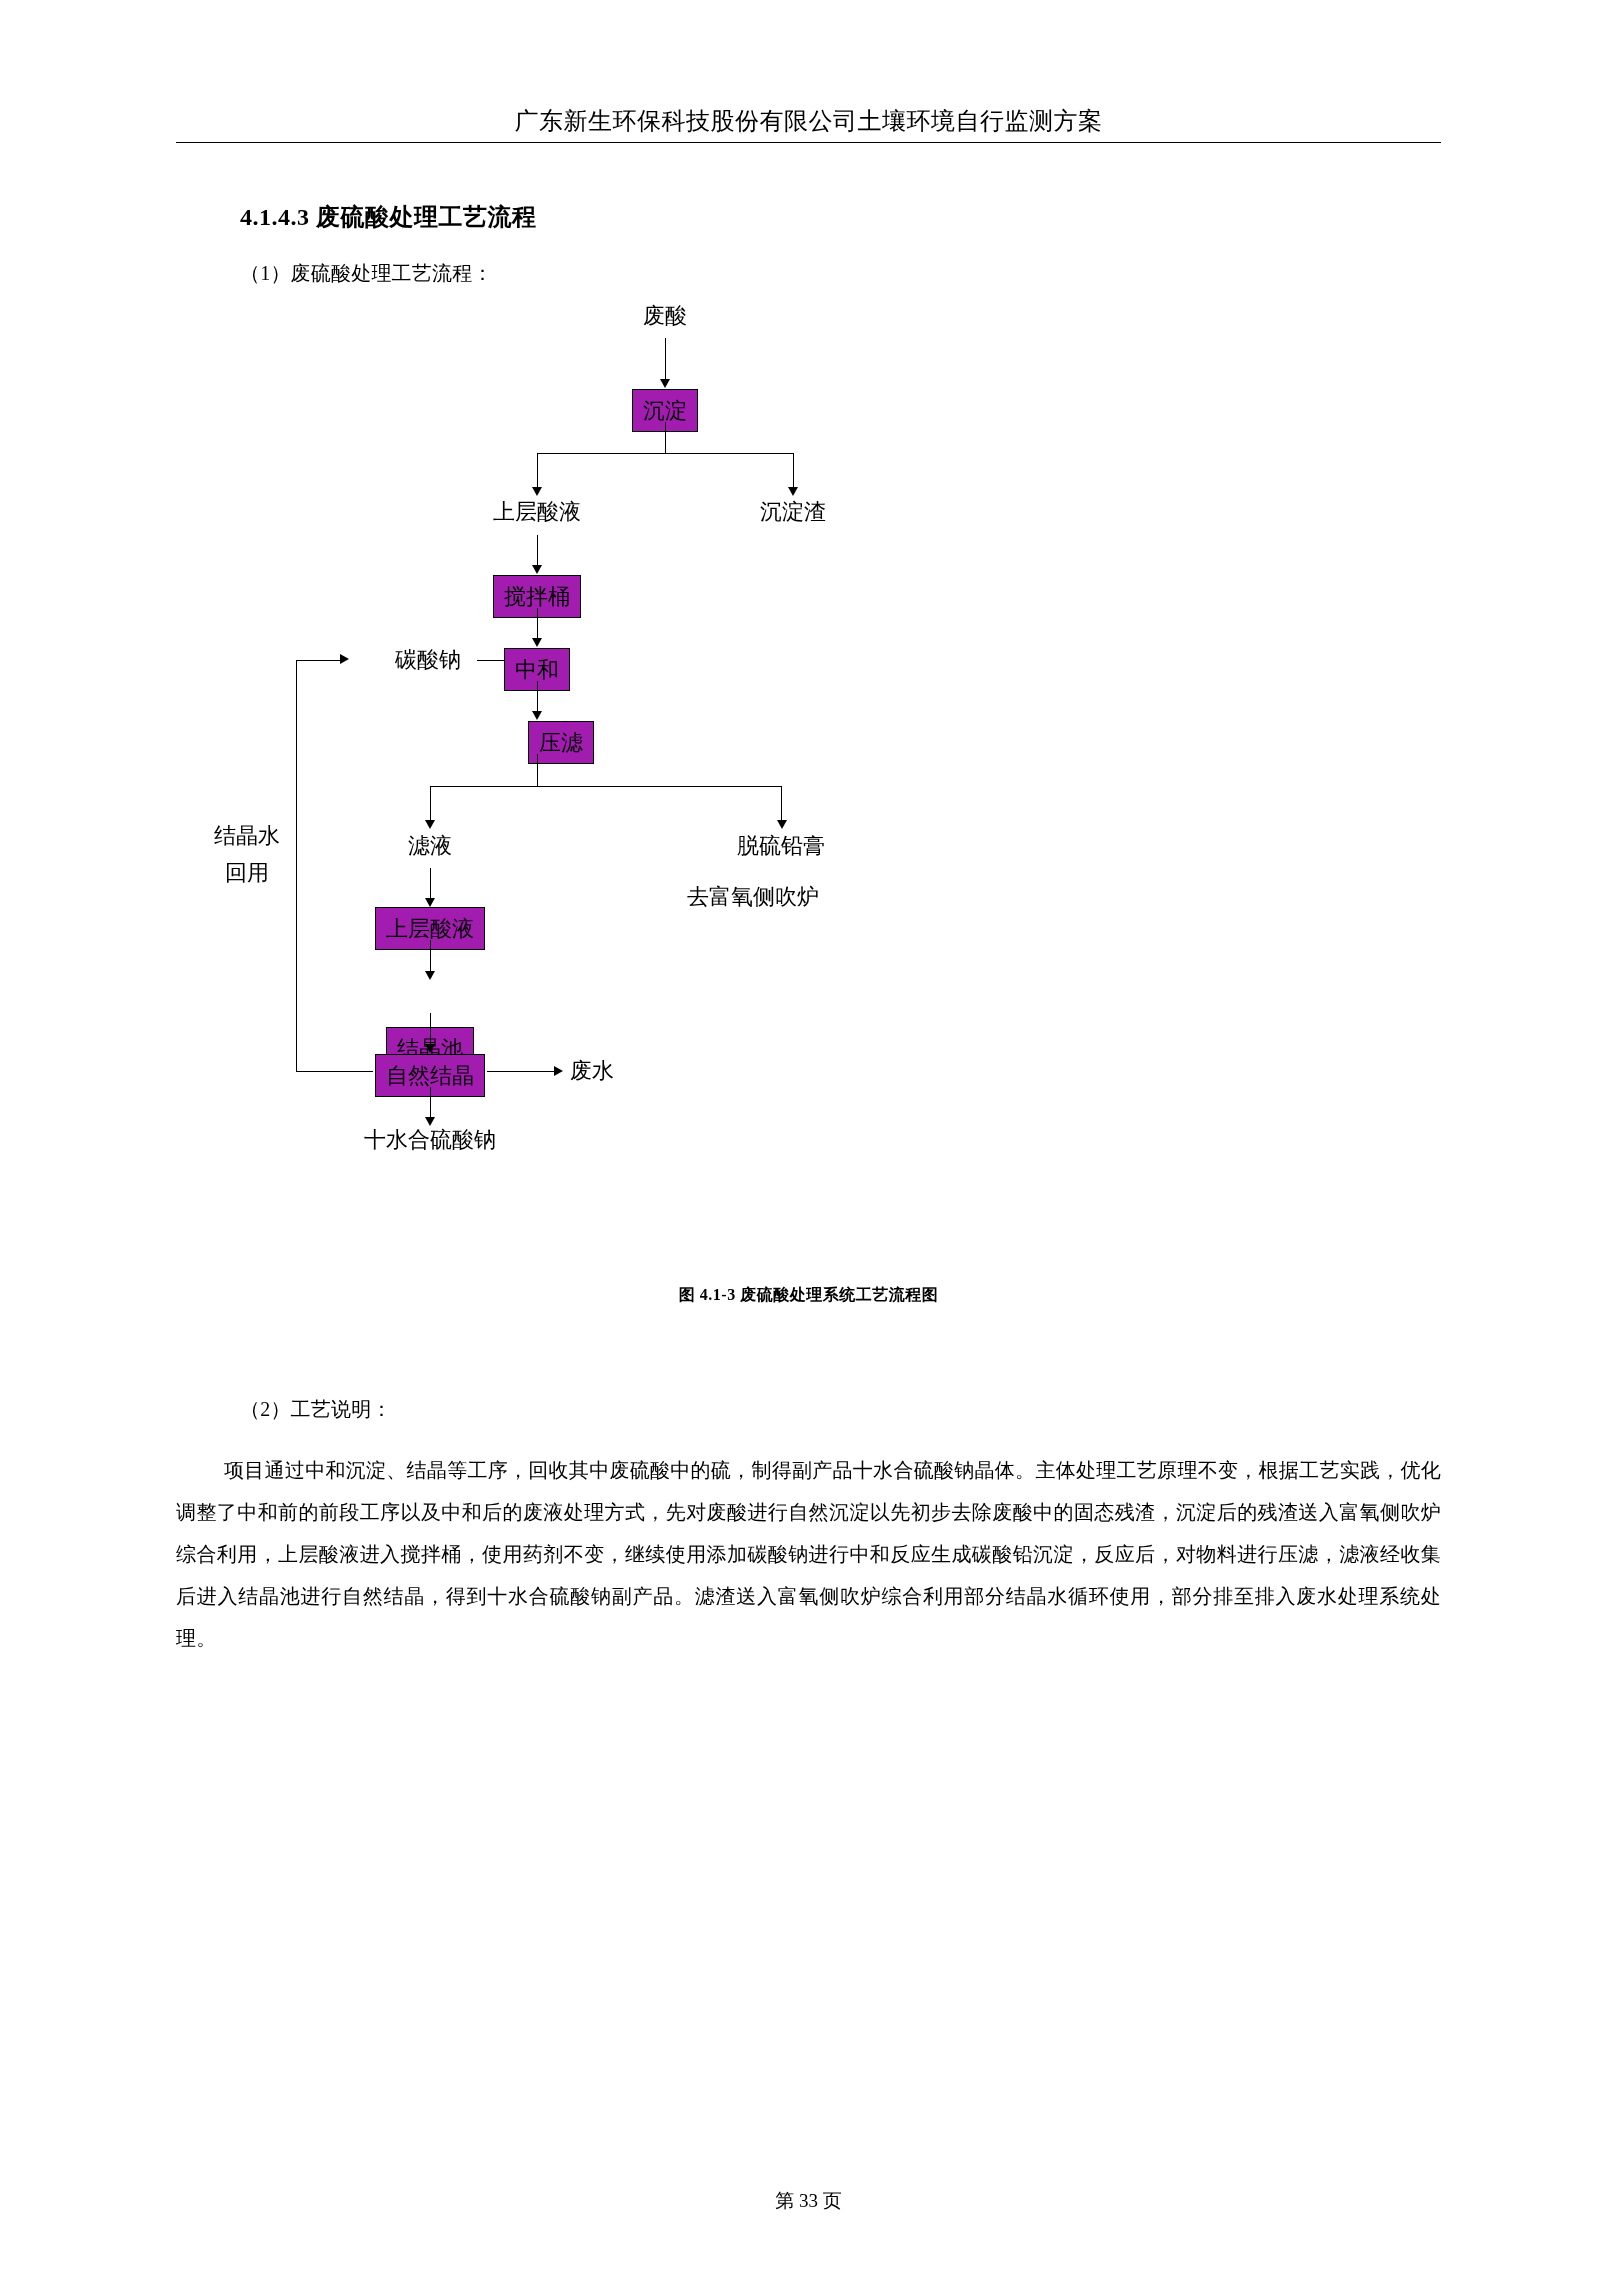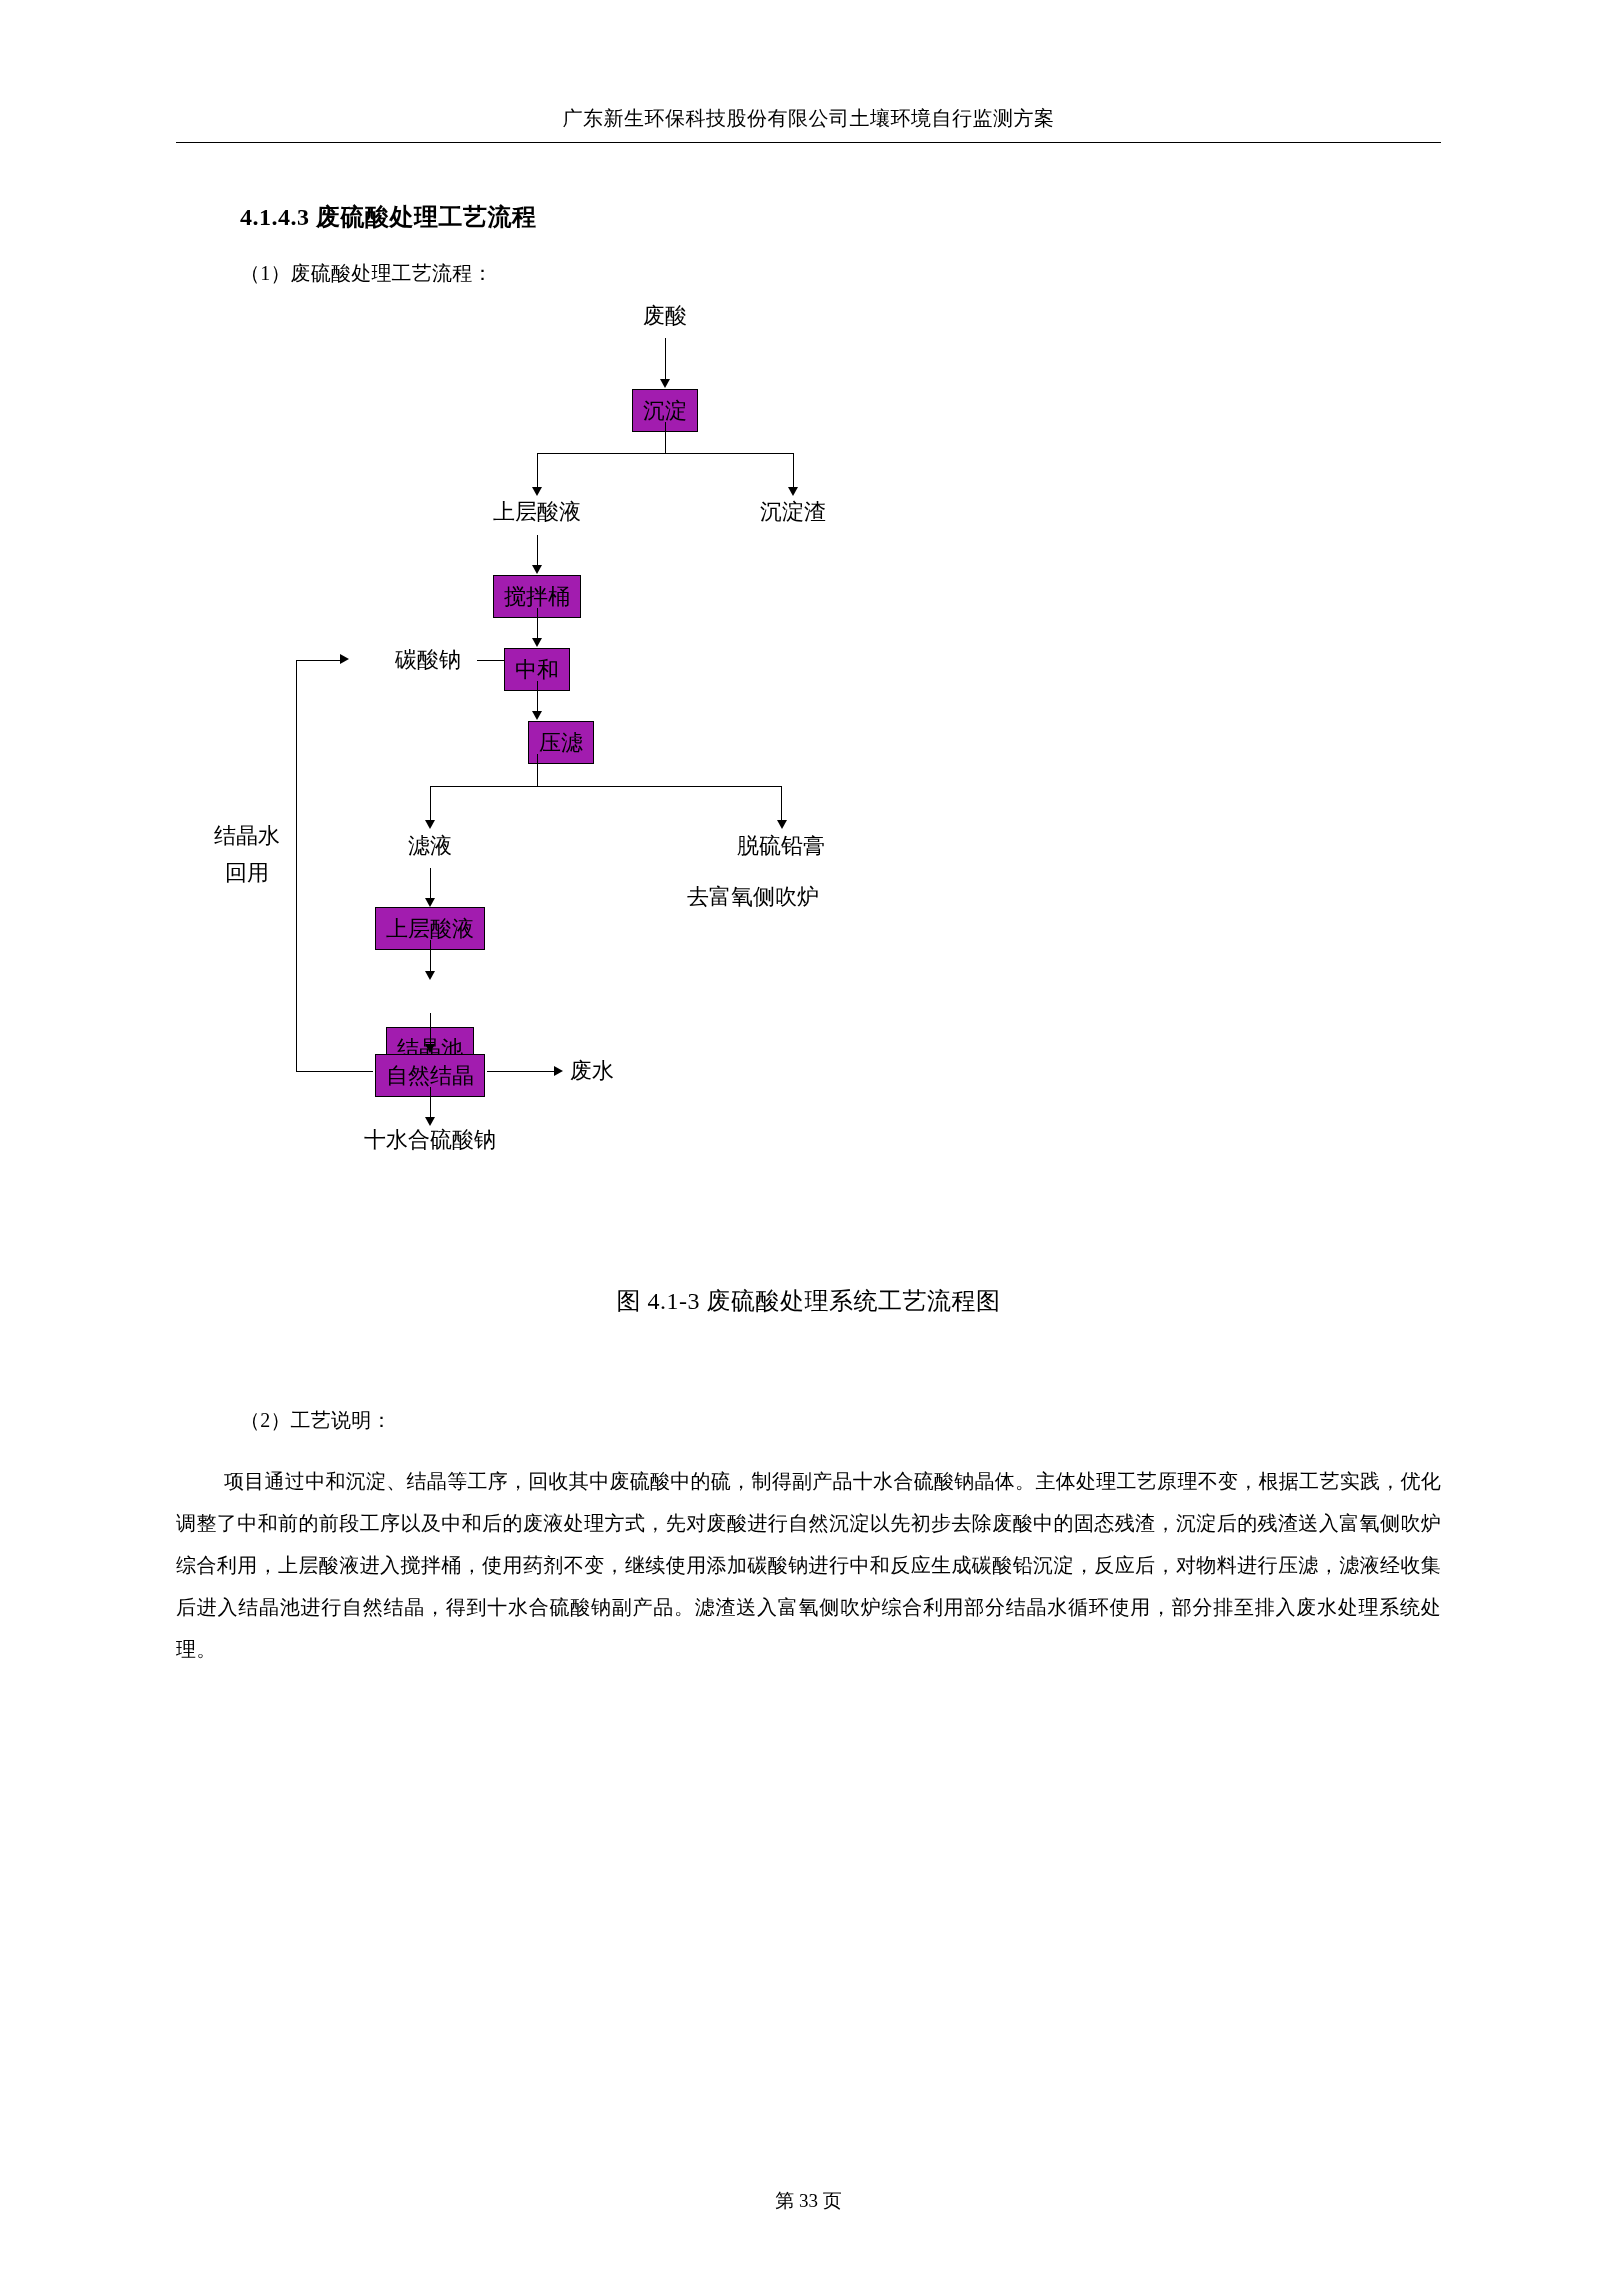--- a/index.html
+++ b/index.html
@@ -20,21 +20,21 @@
     height: 2286px;
     box-sizing: border-box;
   }
   
   .header {
     position: absolute;
     top: 105px;
     left: 0;
     width: 100%;
     text-align: center;
-    font-size: 20px;
+    font-size: 24px;
     letter-spacing: 0.5px;
   }
   .header-rule {
     position: absolute;
     top: 142px;
     left: 176px;
     width: 1265px;
     height: 1.4px;
     background: #000;
   }
@@ -108,22 +108,22 @@
   }
   .arrow-r {
     position: absolute;
     width: 0; height: 0;
     border-top: 5.5px solid transparent;
     border-bottom: 5.5px solid transparent;
     border-left: 9px solid #000;
   }
   .figcap {
     text-align: center;
-    font-size: 24px;
-    font-weight: normal;
+    font-size: 16px;
+    font-weight: bold;
     letter-spacing: 0.5px;
     margin-top: 4.6px;
   }
   
   .footer {
     position: absolute;
     bottom: 72px;
     left: 0;
     width: 100%;
     text-align: center;

